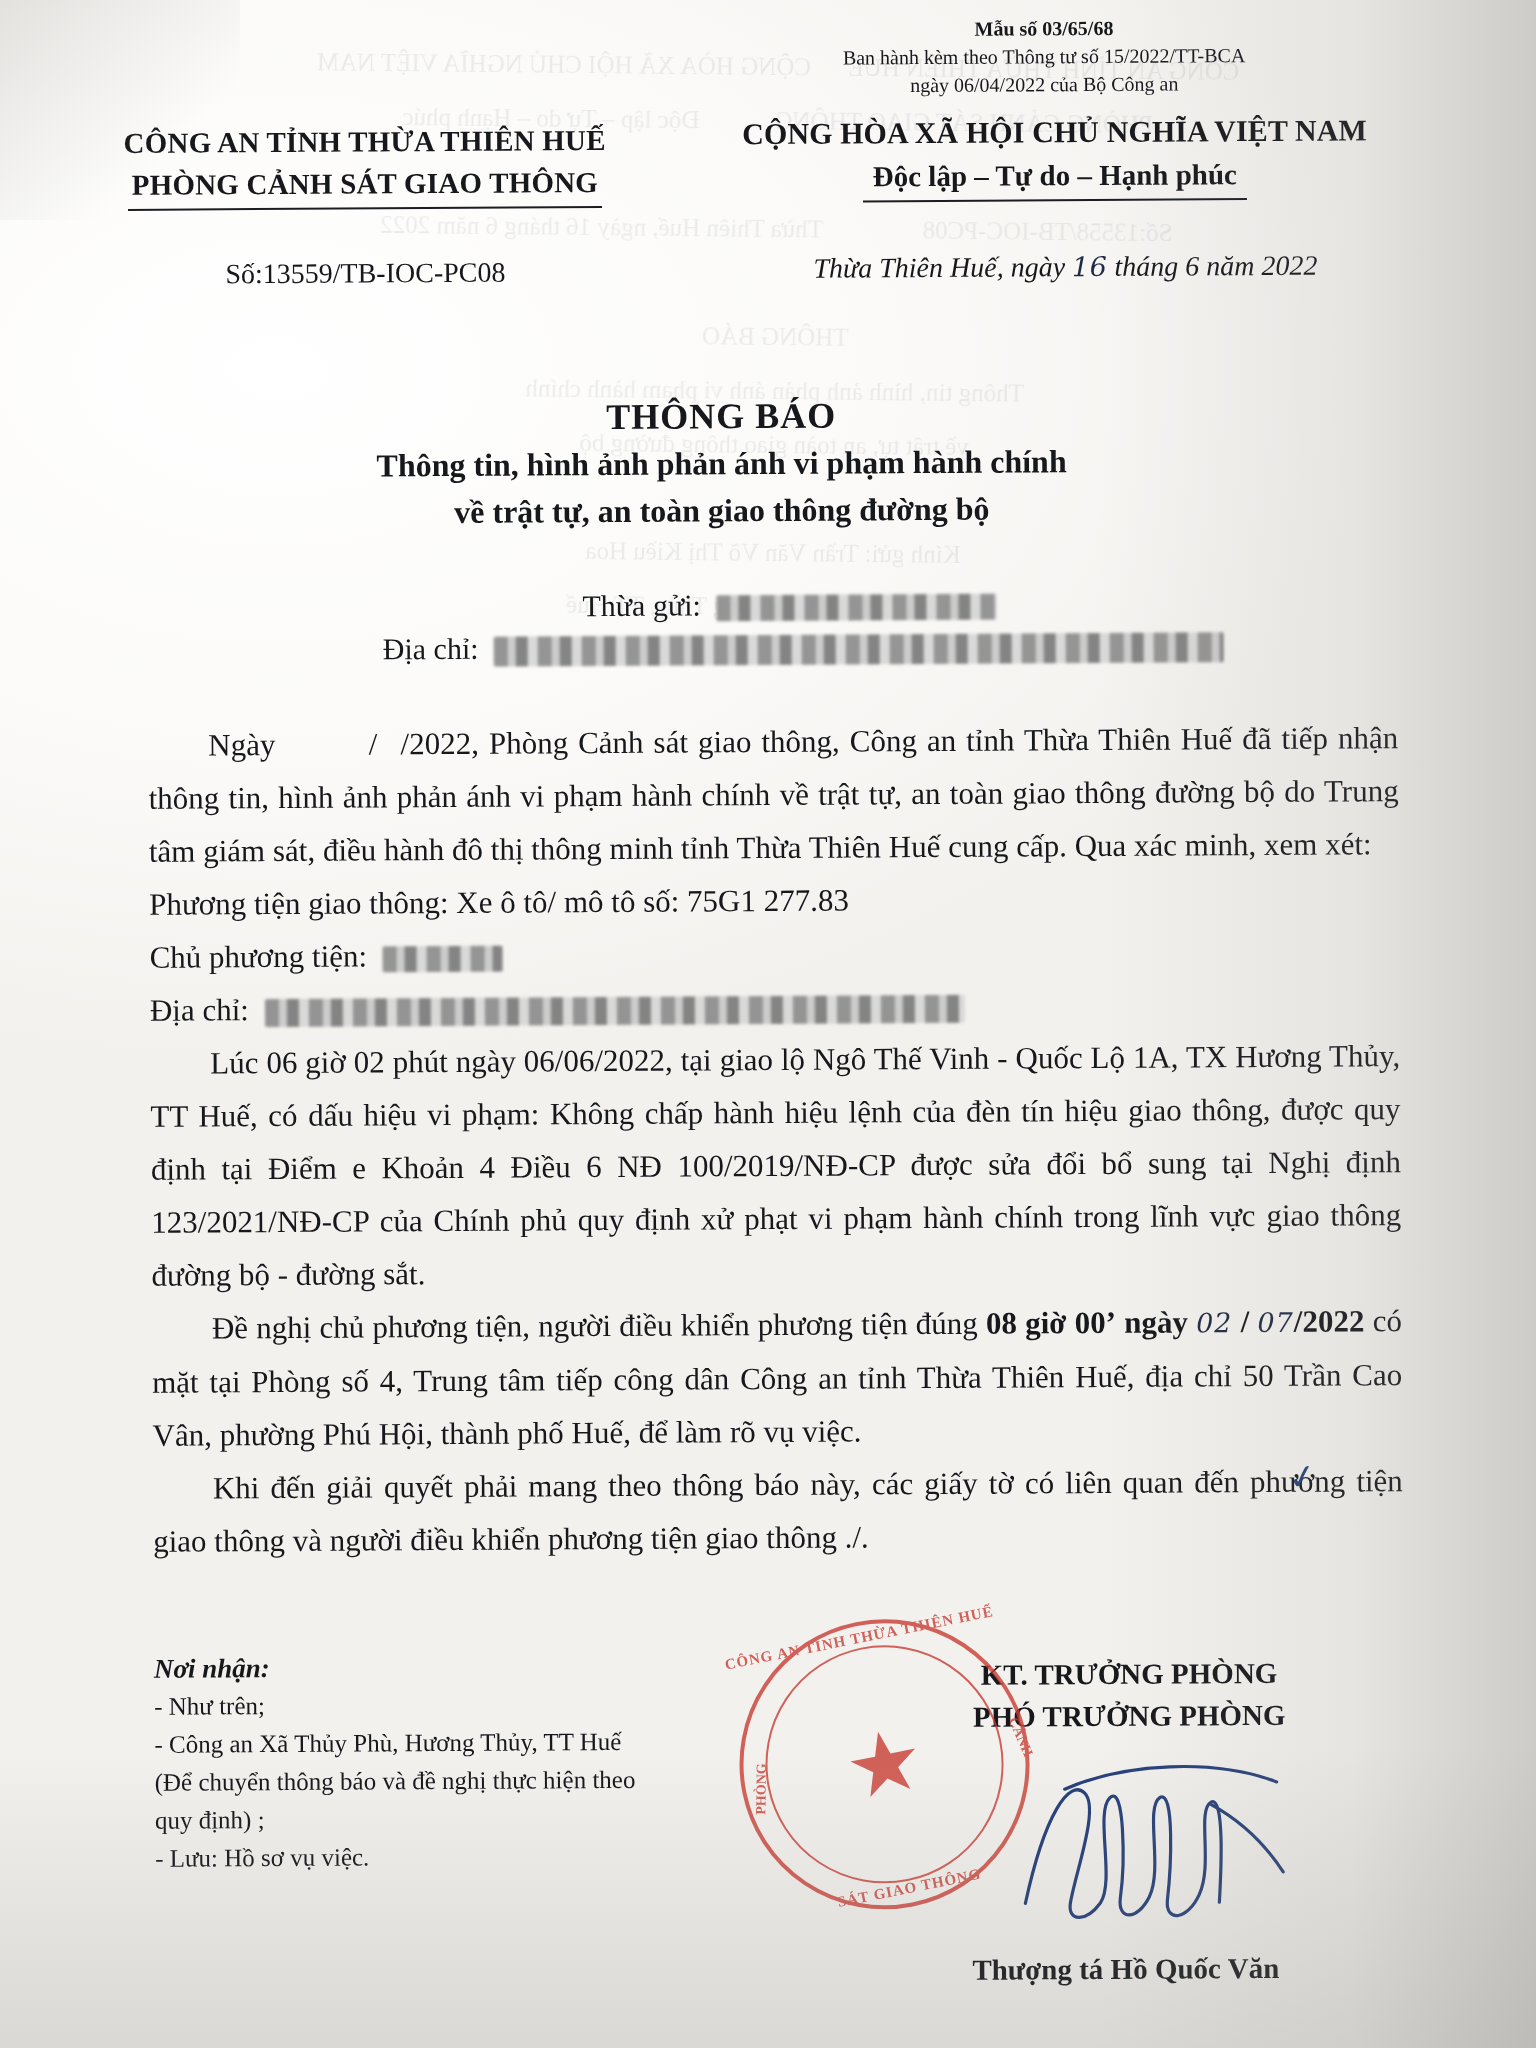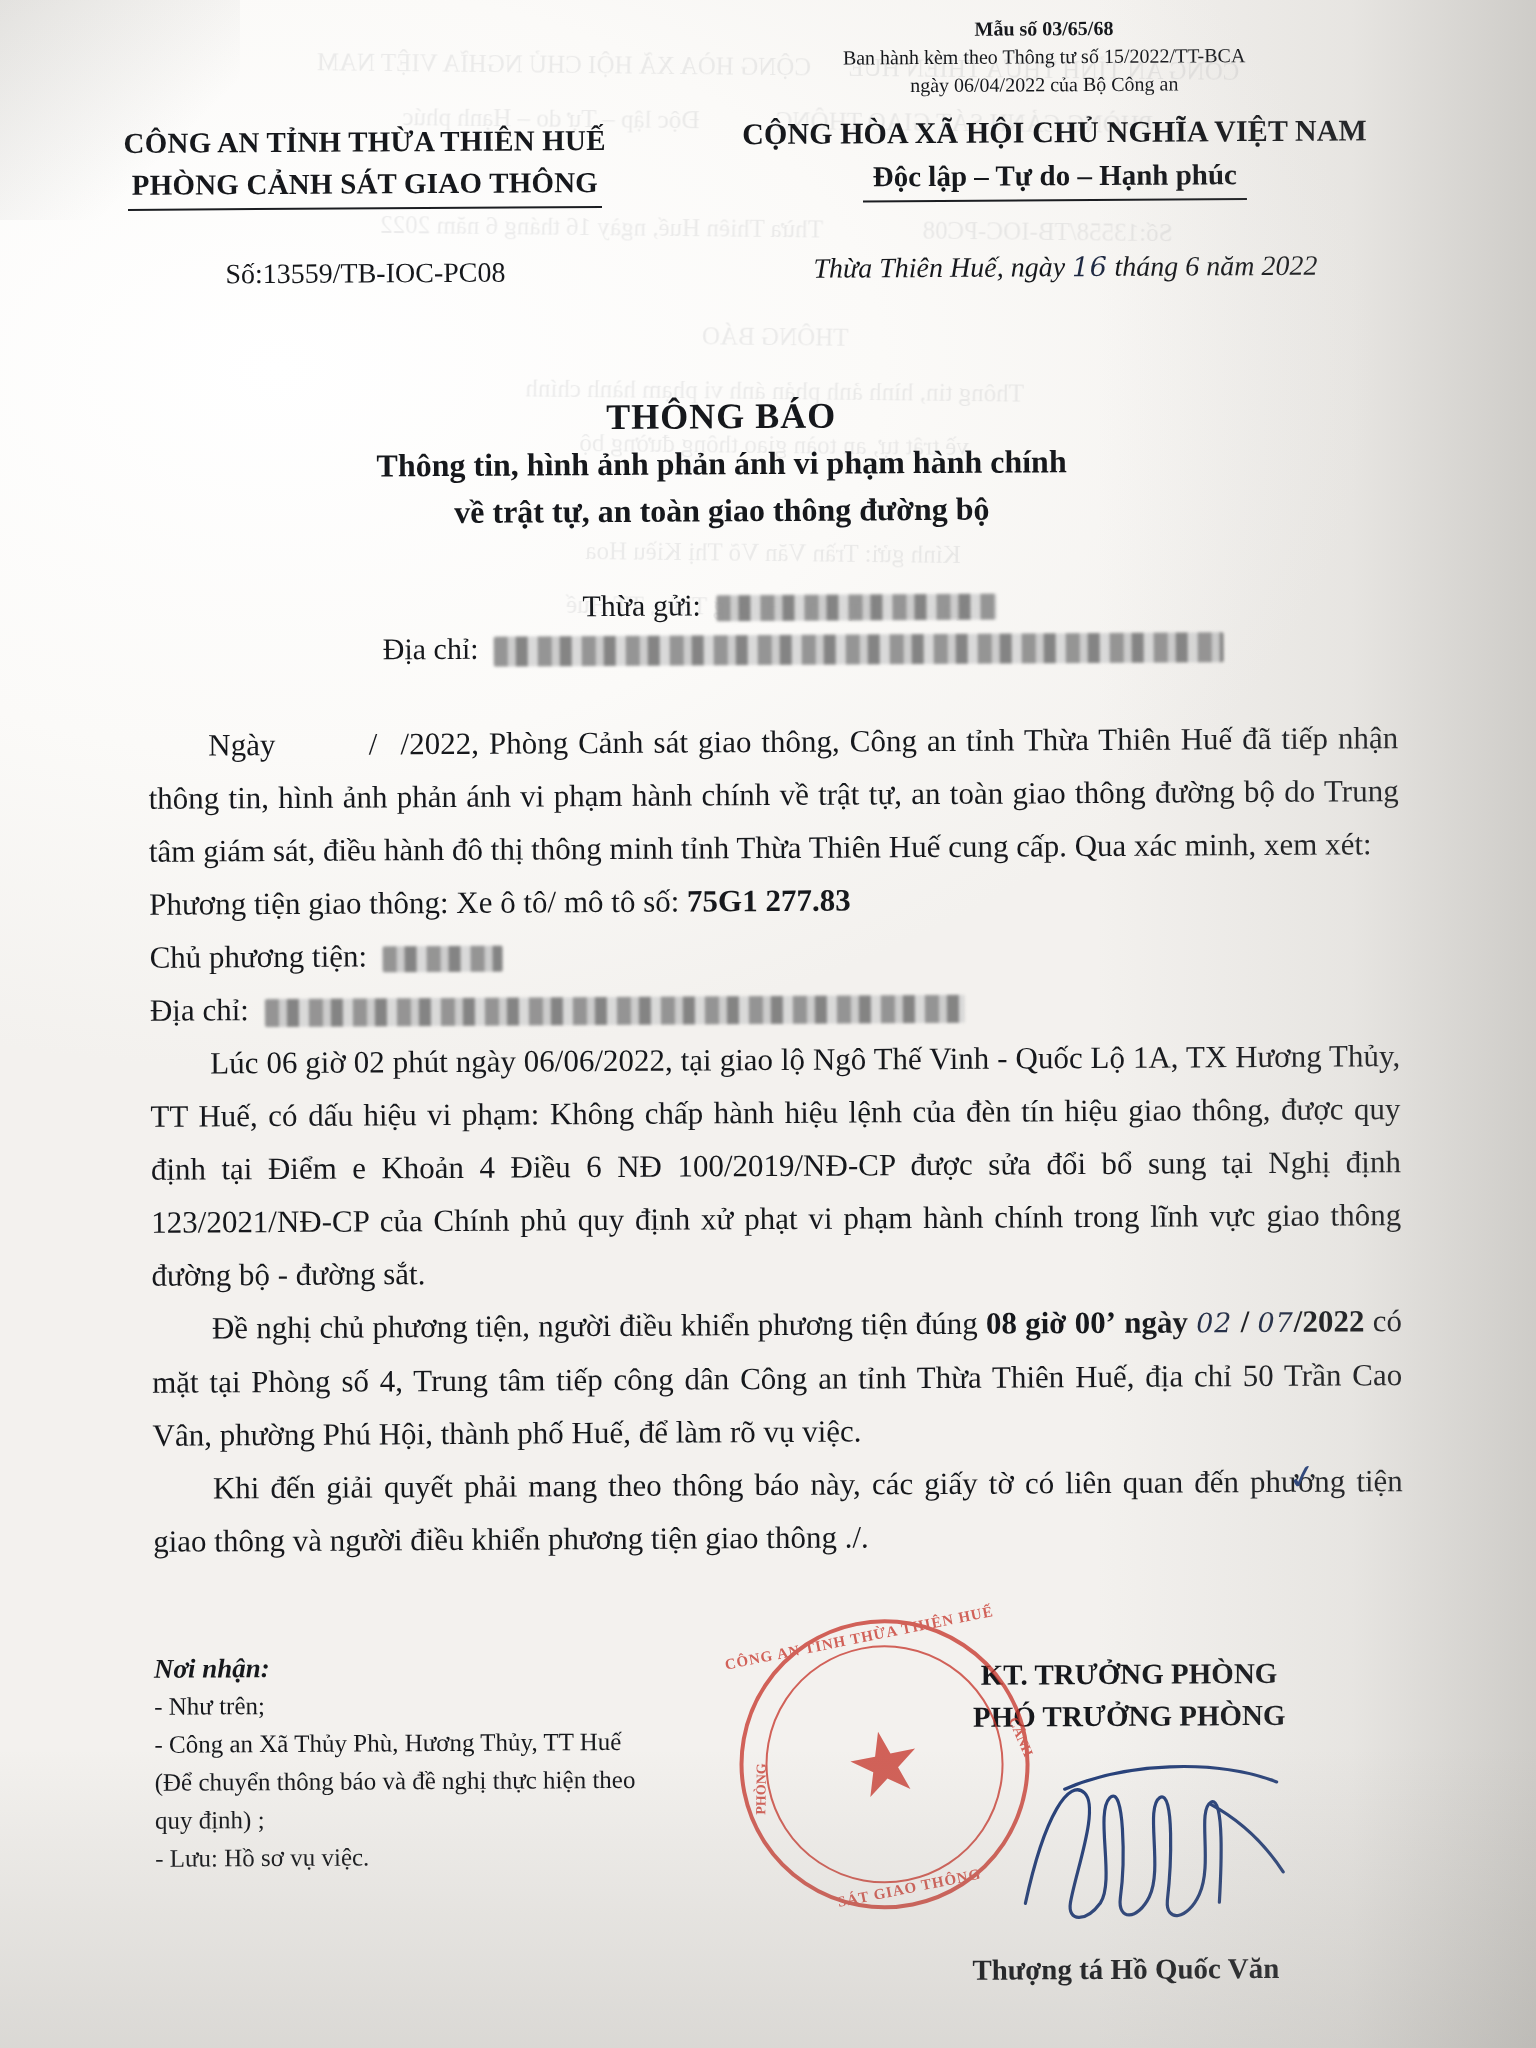--- a/index.html
+++ b/index.html
@@ -219,21 +219,21 @@
   .body-text p {
     margin: 0;
     text-indent: 60px;
   }
   .body-text p.noindent { text-indent: 0; }
   .blank-date {
     display: inline-block;
     width: 115px;
     text-align: center;
   }
-  .plate { font-weight: bold; }
+  .plate { font-weight: normal; }
   .bold { font-weight: bold; }
   .hand-inline {
     font-family: "DejaVu Serif", serif;
     font-style: italic;
     color: #1f2a44;
     font-size: 27px;
     letter-spacing: 1px;
   }
 
   

